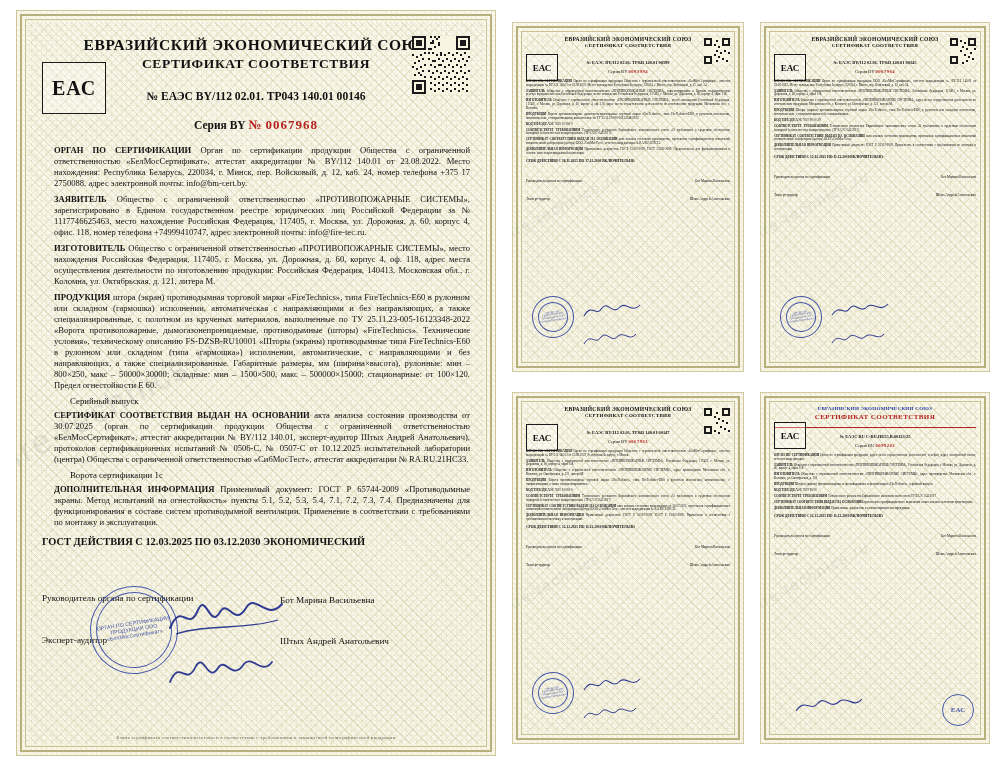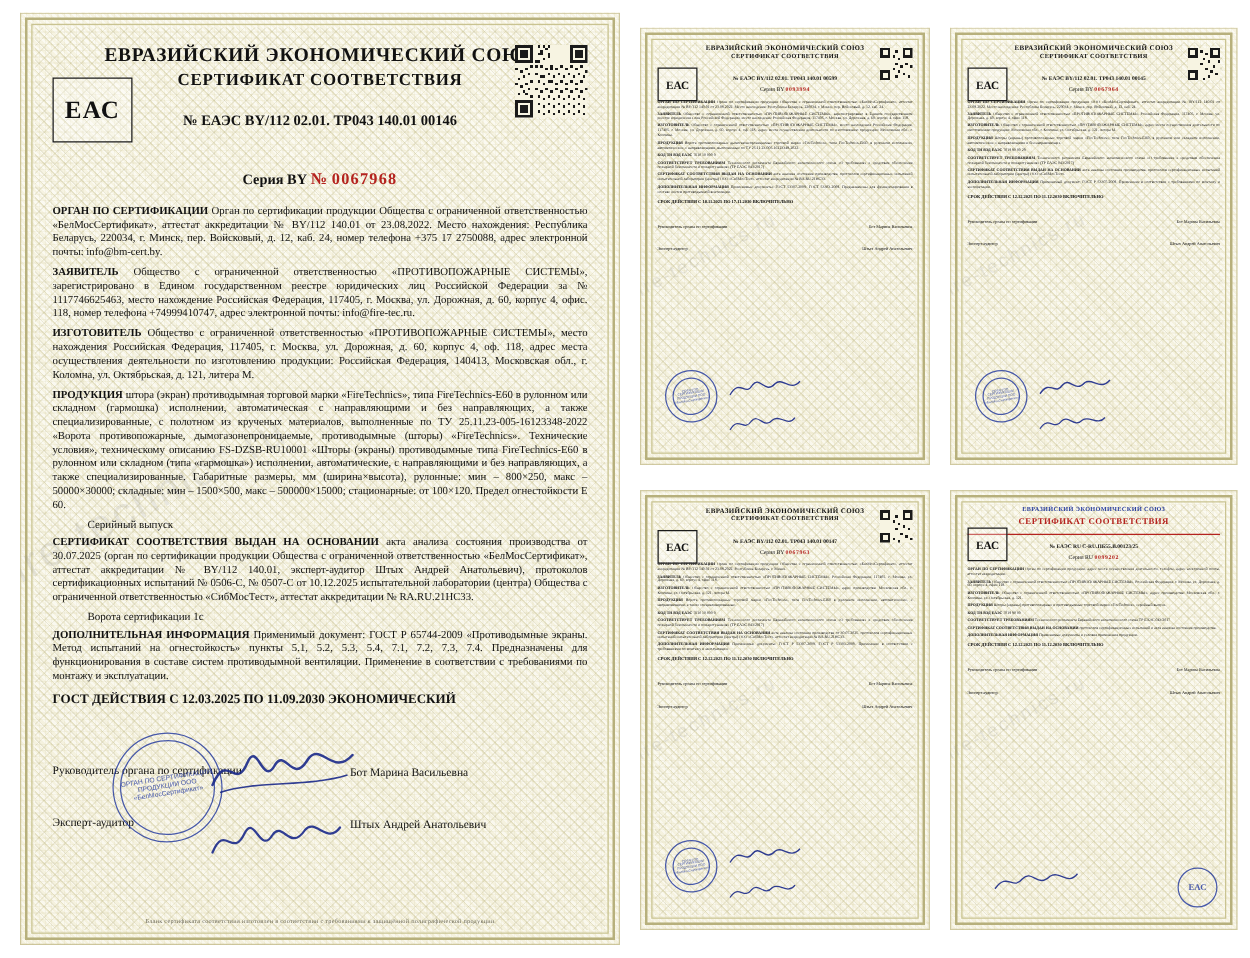--- a/index.html
+++ b/index.html
@@ -66,27 +66,27 @@
     font-family:"Liberation Serif", serif;font-weight:700;font-size:20px;letter-spacing:1px;
     background:rgba(255,255,255,0.25);
   }
   #cert-main .qr{position:absolute;right:26px;top:26px;width:58px;height:58px;}
   #cert-main h1{
     margin:4px 0 2px 0;text-align:center;font-size:15.5px;font-weight:700;letter-spacing:0.6px;
   }
   #cert-main h2{
     margin:0 0 14px 0;text-align:center;font-size:13.5px;font-weight:700;letter-spacing:0.6px;
   }
-  #cert-main .regno{text-align:center;font-size:11.6px;font-weight:700;margin:18px 0 32px 0;}
+  #cert-main .regno{text-align:center;font-size:11.6px;font-weight:700;margin:18px 0 14px 0;}
   #cert-main .series{
     text-align:center;font-size:11.5px;margin:0 0 12px 0;
   }
   #cert-main .series .lbl{font-weight:700;}
   #cert-main .series .num{color:#b4231f;font-weight:700;letter-spacing:1px;font-size:13px;}
-  #cert-main .para{font-size:8.6px;line-height:1.28;text-align:justify;margin:0 0 5px 0;}
+  #cert-main .para{font-size:8.6px;line-height:1.28;text-align:justify;margin:0 0 5px 12px;}
   #cert-main .para .cap{font-weight:700;text-transform:uppercase;}
   #cert-main .line{font-size:8.8px;margin:0 0 4px 0;padding-left:28px;}
   #cert-main .valid{font-size:10.4px;font-weight:700;margin:8px 0 0 0;}
   #cert-main .sigs{margin-top:46px;font-size:9.2px;}
   #cert-main .sigrow{display:flex;justify-content:space-between;align-items:flex-end;margin-bottom:30px;}
   #cert-main .sigrow .role{width:160px;line-height:1.25;}
   #cert-main .sigrow .name{width:190px;text-align:left;}
   #cert-main .footnote{
     position:absolute;left:26px;right:26px;bottom:16px;
     font-size:5px;color:#6d6a58;text-align:center;letter-spacing:0.2px;
@@ -326,21 +326,21 @@
 
       <p class="para">
         <span class="cap">ДОПОЛНИТЕЛЬНАЯ ИНФОРМАЦИЯ</span>
         <span>Применимый документ: ГОСТ Р 65744-2009 «Противодымные экраны. Метод испытаний на огнестойкость» пункты 5.1, 5.2, 5.3, 5.4, 7.1, 7.2, 7.3, 7.4. Предназначены для функционирования в составе систем противодымной вентиляции. Применение в соответствии с требованиями по монтажу и эксплуатации.</span>
       </p>
 
       <p class="valid">
         <span>ГОСТ ДЕЙСТВИЯ С</span>
         <span>12.03.2025</span>
         <span>ПО</span>
-        <span>11.09.2030</span>
+        <span>03.12.2030</span>
         <span>ЭКОНОМИЧЕСКИЙ</span>
       </p>
 
       <div class="sigs">
         <div class="sigrow">
           <div class="role">Руководитель органа по сертификации</div>
           <div class="name">Бот Марина Васильевна</div>
         </div>
         <div class="sigrow">
           <div class="role">Эксперт-аудитор</div>

